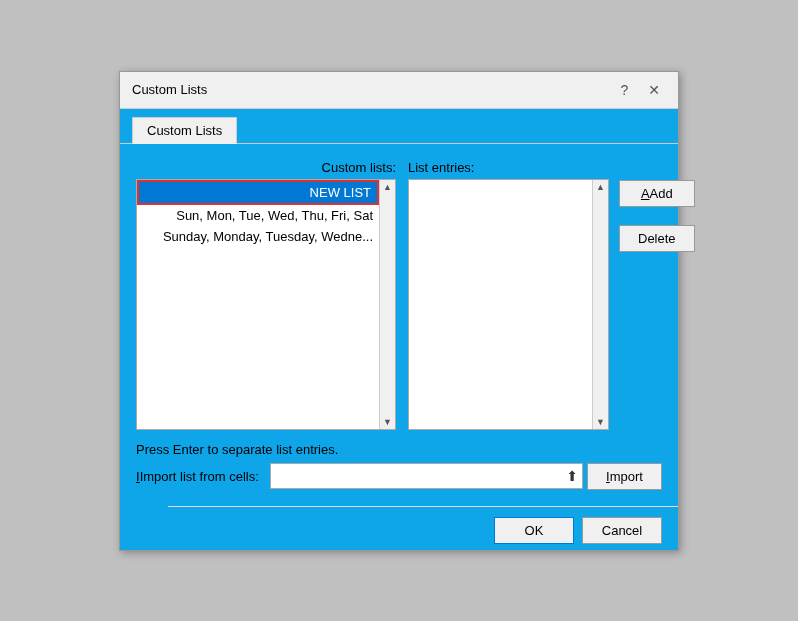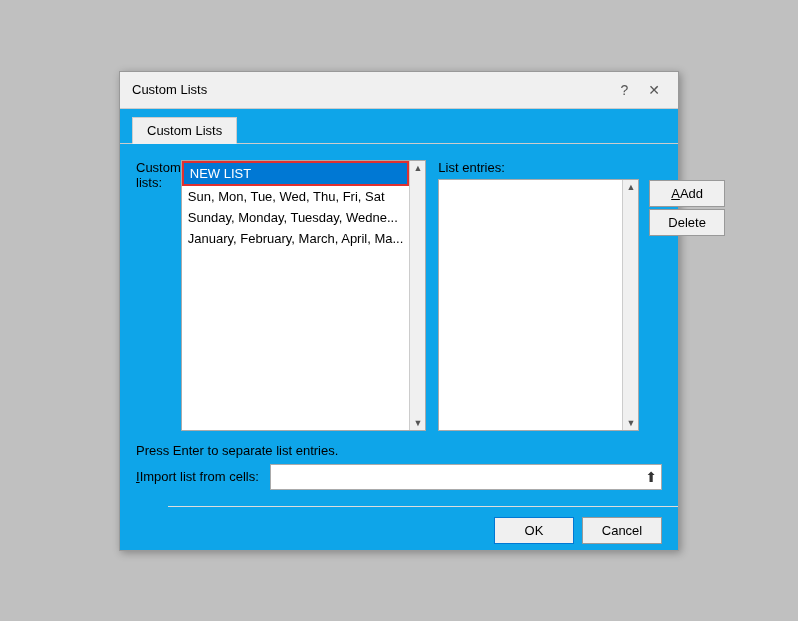--- a/index.html
+++ b/index.html
@@ -74,22 +74,23 @@
       display: flex;
       flex-direction: column;
     }
     .main-content {
       display: flex;
       gap: 12px;
       flex: 1;
     }
     .left-panel {
       display: flex;
-      flex-direction: row;
+      flex-direction: column;
       flex: 0 0 260px;
+      text-align: right;
     }
     .panel-label {
       font-size: 13px;
       margin-bottom: 4px;
       color: #000;
     }
     .list-container {
       border: 1px solid #aaa;
       background: #fff;
       flex: 1;
@@ -147,21 +148,21 @@
       resize: none;
       border: none;
       outline: none;
       font-size: 13px;
       font-family: inherit;
       padding: 4px;
     }
     .action-buttons {
       display: flex;
       flex-direction: column;
-      gap: 2px;
+      gap: 18px;
       margin-left: 10px;
       padding-top: 20px;
     }
     .btn {
       padding: 5px 18px;
       font-size: 13px;
       background: #f0f0f0;
       border: 1px solid #999;
       cursor: pointer;
       min-width: 75px;
@@ -253,21 +254,20 @@
   <div class="dialog-body">
     <div class="main-content">
 
       <div class="left-panel">
         <span class="panel-label">Custom lists:</span>
         <div class="list-container">
           <div class="list-items">
             <div class="list-item selected">NEW LIST</div>
             <div class="list-item">Sun, Mon, Tue, Wed, Thu, Fri, Sat</div>
             <div class="list-item">Sunday, Monday, Tuesday, Wedne...</div>
-            <div class="list-item">January, February, March, April, Ma...</div>
           </div>
           <div class="scrollbar-stub">
             <span class="scroll-arrow">▲</span>
             <span class="scroll-arrow">▼</span>
           </div>
         </div>
       </div>
 
       <div style="display:flex; flex:1; flex-direction:row; gap:0;">
         <div class="right-panel">
@@ -289,20 +289,21 @@
     </div>
 
     <div class="footer-section">
       <p class="footer-hint">Press Enter to separate list entries.</p>
       <div class="import-row">
         <span class="import-label"><span style="text-decoration:underline;">I</span><span>Import list from cells:</span></span>
         <div class="import-input-wrap">
           <input class="import-input" type="text" style="">
           <span class="import-icon">⬆</span>
         </div>
+        <button class="btn"><span style="text-decoration:underline;">I</span><span>mport</span></button>
       </div>
     </div>
   </div>
 
   <div class="dialog-footer">
     <button class="btn-ok">OK</button>
     <button class="btn-cancel">Cancel</button>
   </div>
 </div>
 

